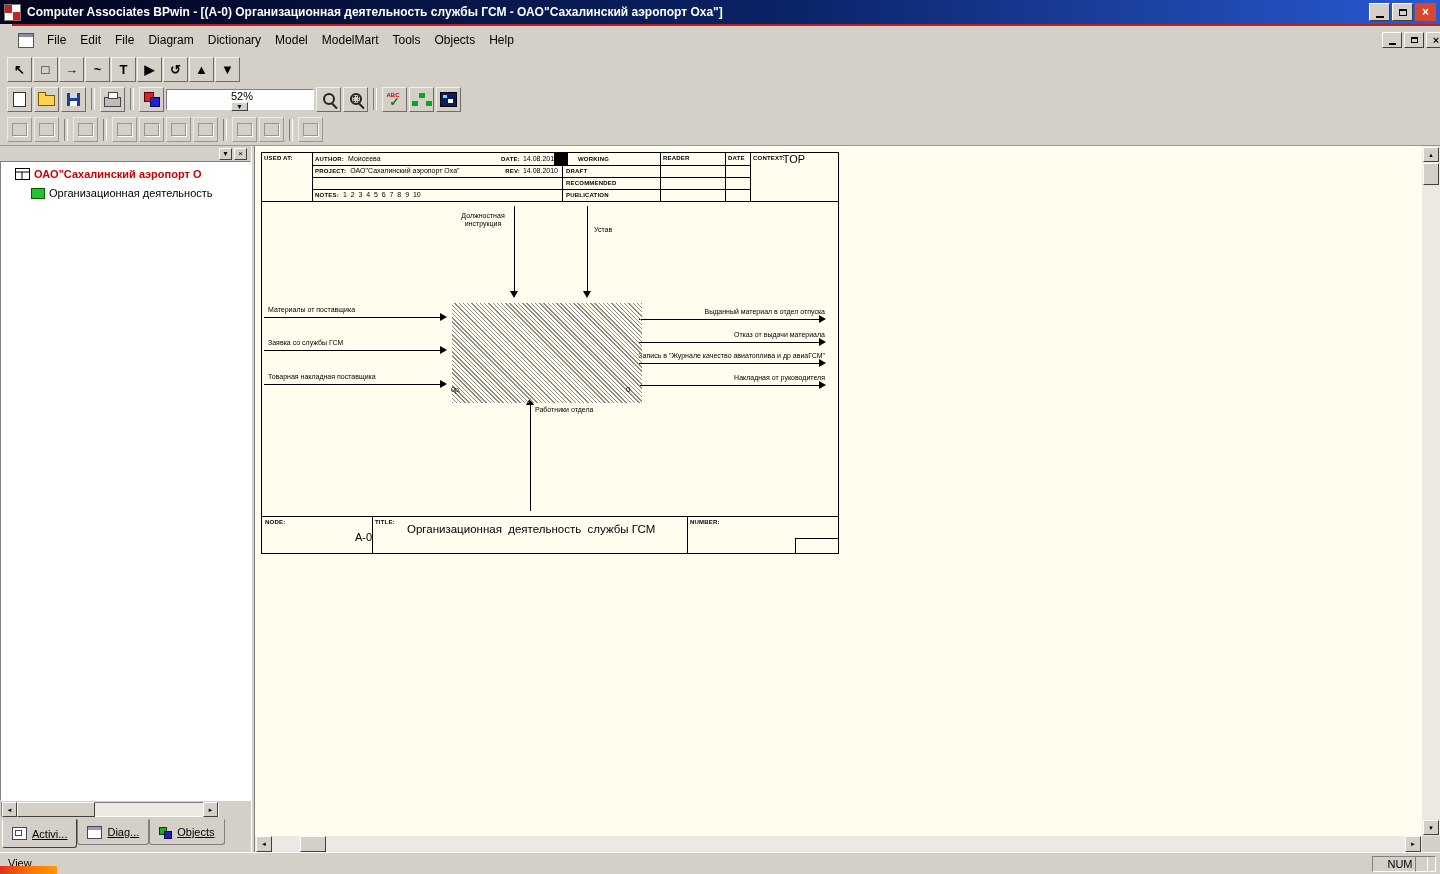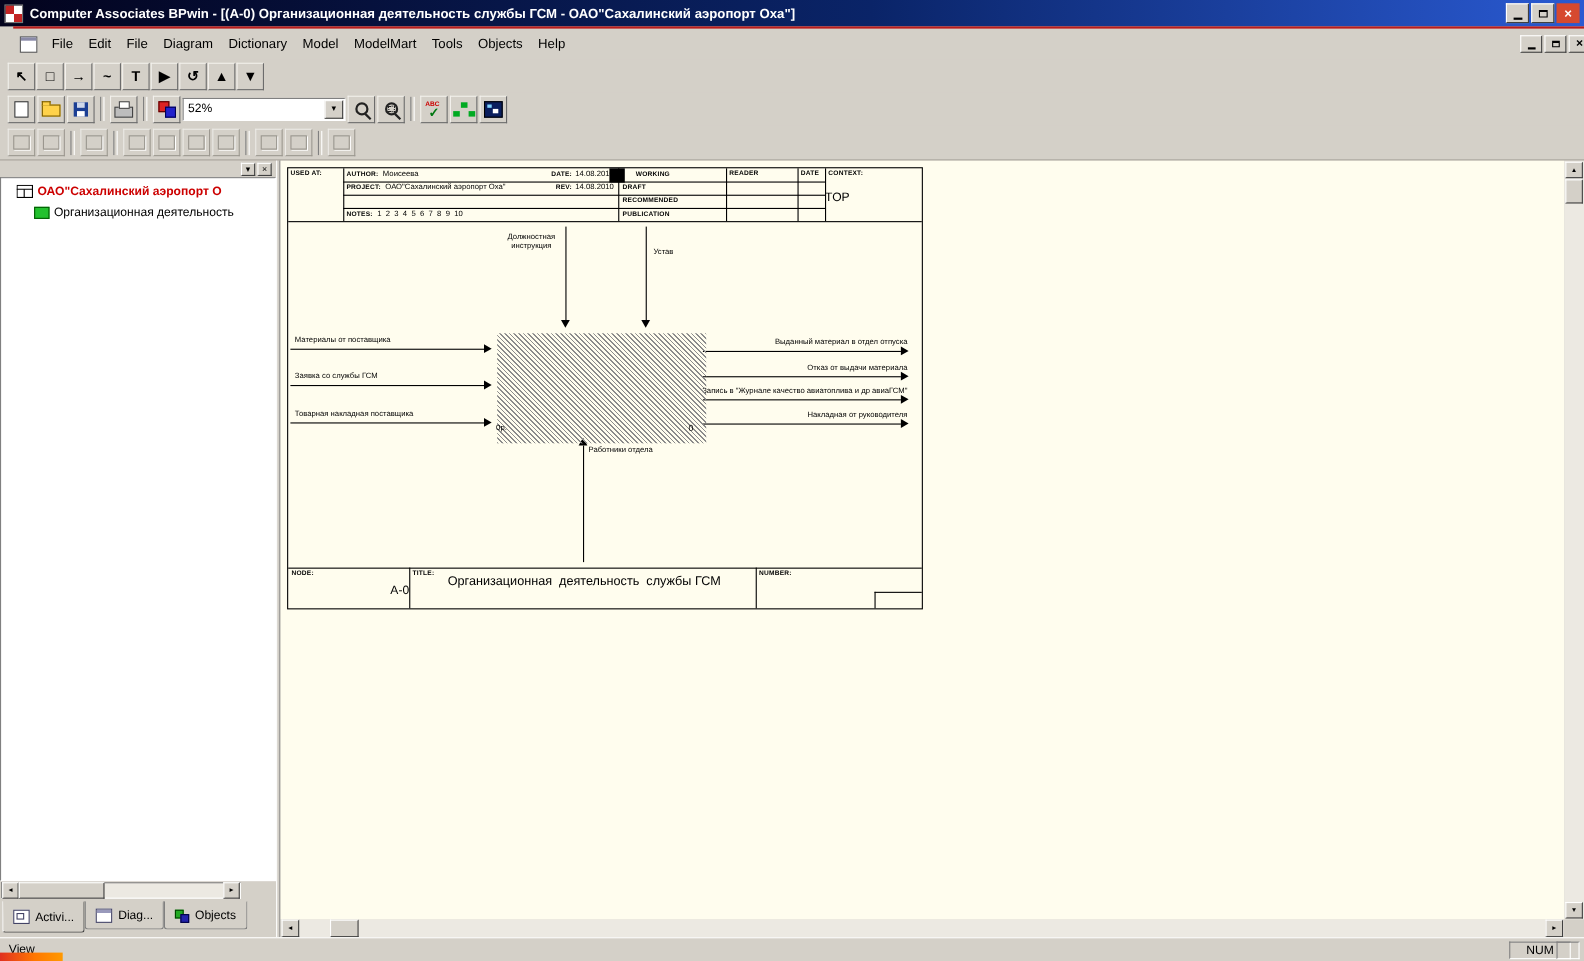--- a/index.html
+++ b/index.html
@@ -28,21 +28,21 @@
   .g-min-s{width:7px;height:2px;background:#000;margin-top:8px;}
   .g-rest-s{width:7px;height:6px;border:1px solid #000;border-top-width:2px;box-sizing:border-box;}
 
   
   .toolbar{left:0;width:1440px;background:#d4d0c8;display:flex;align-items:center;padding-left:7px;box-sizing:border-box;}
   #tb1{top:54px;height:30px;gap:1px;}
   #tb2{top:84px;height:30px;gap:2px;}
   #tb3{top:114px;height:32px;gap:2px;border-bottom:1px solid #9a968e;}
   .tbtn{width:25px;height:25px;background:#d4d0c8;border:1px solid;border-color:#f2f0ec #6c6c6c #6c6c6c #f2f0ec;display:flex;align-items:center;justify-content:center;font-size:13px;font-weight:bold;box-sizing:border-box;}
   .sep{width:2px;height:22px;border-left:1px solid #808080;border-right:1px solid #ffffff;margin:0 3px;}
-  .combo{width:148px;height:21px;background:#fff;display:flex;align-items:center;box-sizing:border-box;}
+  .combo{width:148px;height:21px;background:#fff;display:flex;align-items:center;box-sizing:border-box;flex-direction:column;}
   .combo-text{flex:1;font-size:11px;padding-left:4px;}
   .combo-btn{width:17px;height:17px;margin-right:1px;display:flex;align-items:center;justify-content:center;font-size:7px;}
   .mmbtn{width:25px;height:25px;border:1px solid;border-color:#eceae6 #9c9890 #9c9890 #eceae6;display:flex;align-items:center;justify-content:center;box-sizing:border-box;}
   .mm-shape{width:13px;height:11px;border:1px solid #9a968e;box-shadow:1px 1px 0 #fff;}
 
   
   .icon-new{width:11px;height:13px;background:#fff;border:1px solid #333;}
   .icon-open{position:relative;width:15px;height:9px;background:#ffd24a;border:1px solid #7a5c00;margin-top:3px;}
   .icon-open::before{content:'';position:absolute;left:-1px;top:-4px;width:6px;height:3px;background:#ffd24a;border:1px solid #7a5c00;border-bottom:none;}
   .icon-save{position:relative;width:13px;height:13px;background:#1c3f94;}
@@ -71,21 +71,21 @@
   .pane-header{position:absolute;left:0;top:0;width:251px;height:15px;display:flex;justify-content:flex-end;align-items:center;gap:2px;padding-right:4px;box-sizing:border-box;}
   .phbtn{width:13px;height:12px;display:flex;align-items:center;justify-content:center;font-size:8px;line-height:1;padding:0;}
   #tree{position:absolute;left:0;top:15px;width:251px;height:640px;background:#fff;border:1px solid;border-color:#808080 #fff #fff #808080;box-sizing:border-box;overflow:hidden;}
   .tree-row{position:absolute;display:flex;align-items:center;white-space:nowrap;gap:4px;}
   .tree-row .lbl{font-size:11px;}
   .root-lbl{color:#cc0000;font-weight:bold;}
   .act-icon{width:12px;height:9px;background:#23c12e;border:1px solid #005a00;flex:none;}
   #tree-hscroll{position:absolute;left:1px;top:656px;width:218px;height:15px;background:#ece9e2;display:flex;align-items:center;}
   .sbtn{width:15px;height:15px;display:flex;align-items:center;justify-content:center;font-size:6px;line-height:1;padding:0;flex:none;}
   .thumb{background:#d4d0c8;border:1px solid;border-color:#fff #404040 #404040 #fff;box-sizing:border-box;}
-  #tabs{position:absolute;left:2px;top:673px;height:27px;display:flex;}
+  #tabs{position:absolute;left:2px;top:673px;height:27px;display:flex;text-decoration:underline;}
   .tab{height:24px;display:flex;align-items:center;gap:5px;padding:0 9px;font-size:11px;background:#d4d0c8;border:1px solid #808080;border-top:1px solid #d4d0c8;border-radius:0 0 3px 3px;white-space:nowrap;}
   .tab.active{height:27px;border-color:#fff #404040 #404040 #fff;border-top-color:#d4d0c8;background:#d4d0c8;}
   .ti{width:13px;height:11px;border:1px solid #446;background:#fff;position:relative;flex:none;}
   .ti.act::after{content:'';position:absolute;left:2px;top:2px;width:5px;height:4px;border:1px solid #446;}
   .ti.diag::after{content:'';position:absolute;left:0;top:0;right:0;height:3px;background:#99b;}
   .ti.obj{border:none;background:transparent;}
   .ti.obj::before{content:'';position:absolute;left:0;top:0;width:6px;height:6px;background:#2a2;border:1px solid #040;}
   .ti.obj::after{content:'';position:absolute;left:5px;top:4px;width:6px;height:6px;background:#22a;border:1px solid #004;}
   #splitter{left:251px;top:146px;width:4px;height:706px;background:#d4d0c8;border-left:1px solid #fff;border-right:1px solid #808080;box-sizing:border-box;}
 
@@ -355,21 +355,21 @@
         <span class="kit-lab">NOTES:</span>
         <span class="kit-val" style="margin-left:4px;">1  2  3  4  5  6  7  8  9  10</span>
       </div>
       <span class="kit-lab abs" style="left:316px;top:3px;">WORKING</span>
       <span class="kit-lab abs" style="left:304px;top:15px;">DRAFT</span>
       <span class="kit-lab abs" style="left:304px;top:27px;">RECOMMENDED</span>
       <span class="kit-lab abs" style="left:304px;top:39px;">PUBLICATION</span>
       <span class="kit-lab abs" style="left:401px;top:2px;">READER</span>
       <span class="kit-lab abs" style="left:466px;top:2px;">DATE</span>
       <span class="kit-lab abs" style="left:491px;top:2px;">CONTEXT:</span>
-      <span class="abs" style="left:488px;top:21px;width:88px;text-align:left;font-size:11px;">TOP</span>
+      <span class="abs" style="left:488px;top:0;width:88px;text-align:center;font-size:11px;">TOP</span>
 
       <div class="vline" style="left:252px;top:53px;height:85px;"></div>
       <div class="ah-d" style="left:248px;top:138px;"></div>
       <div class="alabel" style="left:192px;top:59px;width:58px;text-align:center;">Должностная
 инструкция</div>
       <div class="vline" style="left:325px;top:53px;height:85px;"></div>
       <div class="ah-d" style="left:321px;top:138px;"></div>
       <div class="alabel" style="left:332px;top:73px;">Устав</div>
 
       <div class="hline" style="left:2px;top:164px;width:176px;"></div>

